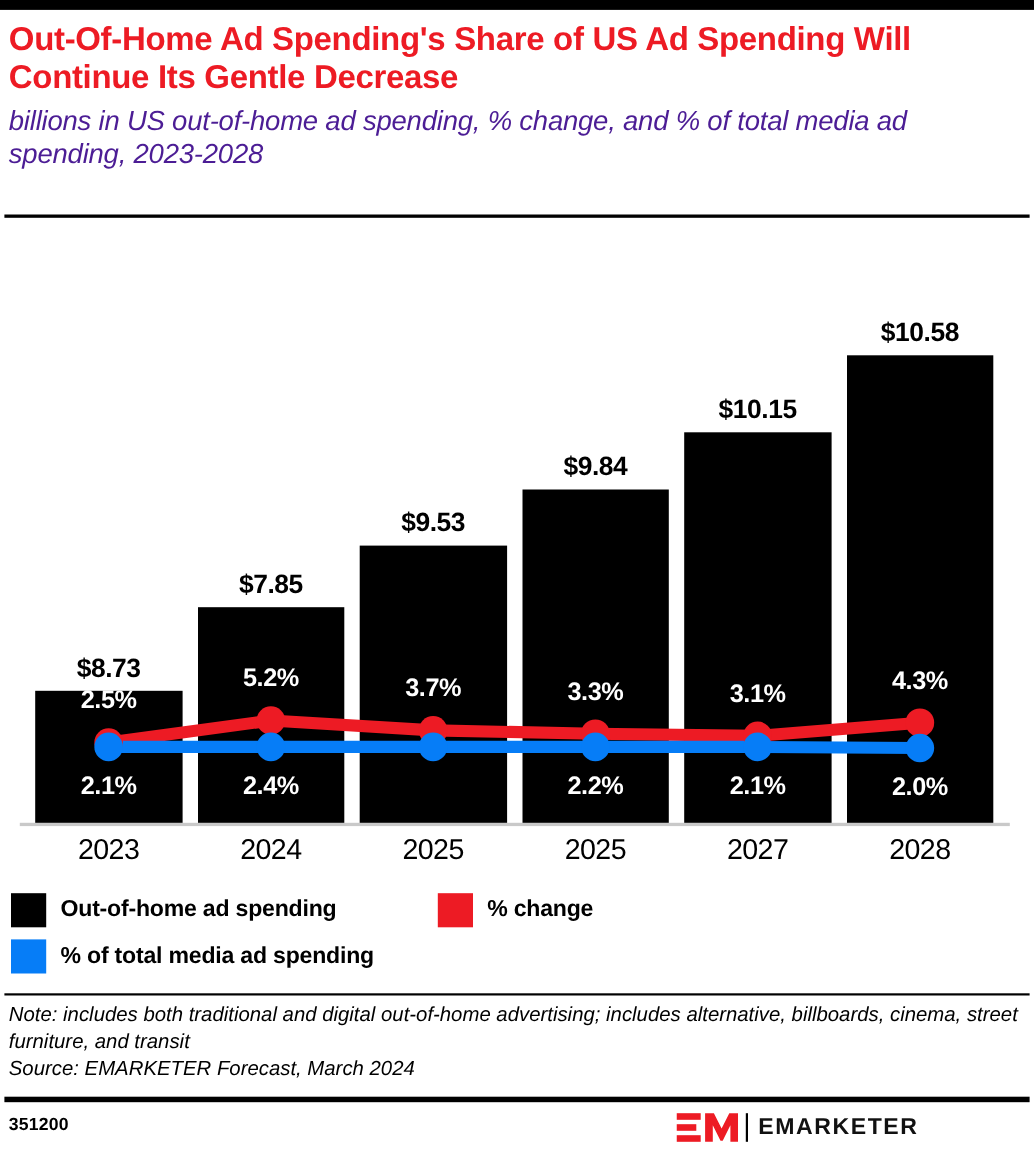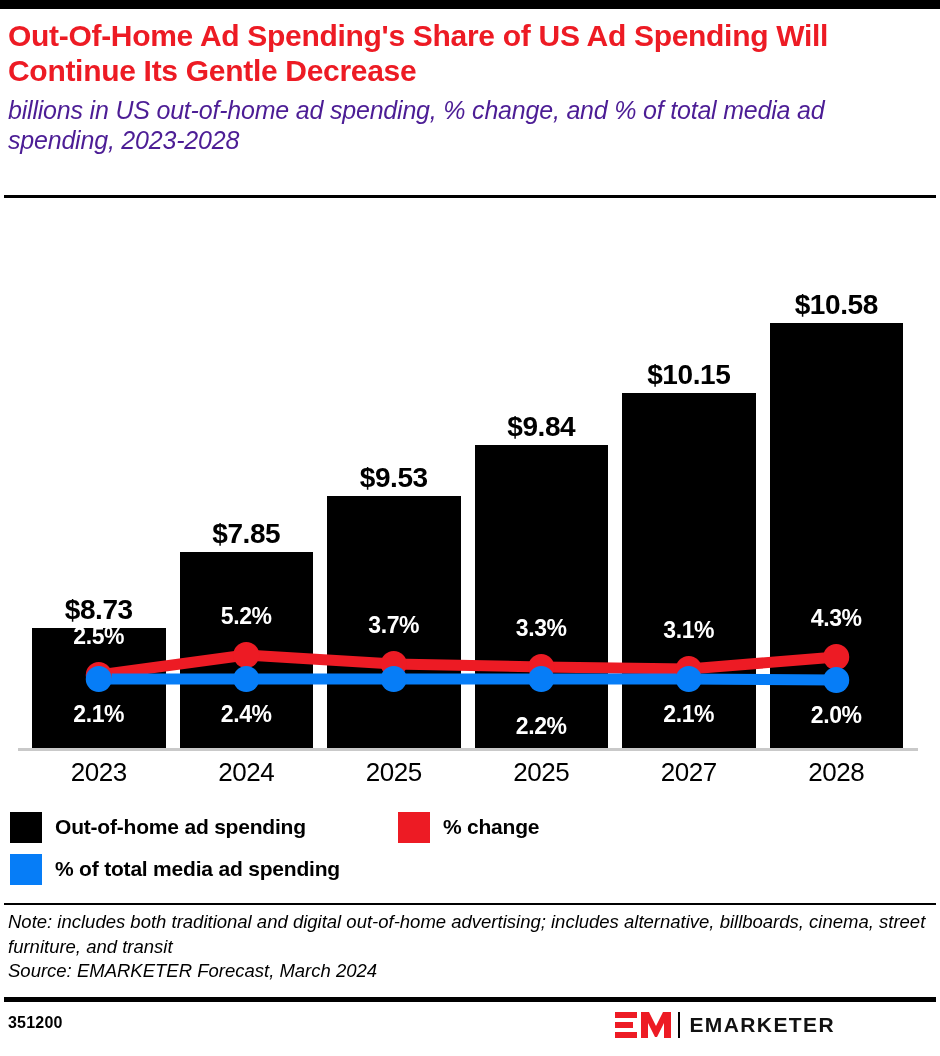--- a/index.html
+++ b/index.html
@@ -72,21 +72,21 @@
     width: 940px;
     height: 548px;
   }
   .bar {
     position: absolute;
     background: #000000;
   }
   .bar-label {
     position: absolute;
     color: #000000;
-    font-size: 28px;
+    font-size: 24px;
     font-weight: bold;
     text-align: center;
     letter-spacing: -0.4px;
     white-space: nowrap;
   }
   .pct-label {
     position: absolute;
     color: #ffffff;
     font-size: 23px;
     font-weight: bold;
@@ -285,21 +285,21 @@
     <div class="pct-label" id="rlab0" style="left: 32px; width: 133.5px; top: 418px;">2.5%</div>
     <div class="pct-label" id="rlab1" style="left: 179.5px; width: 133.5px; top: 398px;">5.2%</div>
     <div class="pct-label" id="rlab2" style="left: 327px; width: 133.5px; top: 407px;">3.7%</div>
     <div class="pct-label" id="rlab3" style="left: 474.5px; width: 133.5px; top: 410px;">3.3%</div>
     <div class="pct-label" id="rlab4" style="left: 622px; width: 133.5px; top: 412px;">3.1%</div>
     <div class="pct-label" id="rlab5" style="left: 769.5px; width: 133.5px; top: 400px;">4.3%</div>
 
     <div class="pct-label" id="slab0" style="left: 32px; width: 133.5px; top: 496px;">2.1%</div>
     <div class="pct-label" id="slab1" style="left: 179.5px; width: 133.5px; top: 496px;">2.4%</div>
     <div class="pct-label" id="slab2" style="left: 327px; width: 137px; top: 500px; margin-top: 43px;">2.3%</div>
-    <div class="pct-label" id="slab3" style="left: 474.5px; width: 133.5px; top: 496px; margin-top: 12px;">2.2%</div>
+    <div class="pct-label" id="slab3" style="left: 474.5px; width: 133.5px; top: 496px;">2.2%</div>
     <div class="pct-label" id="slab4" style="left: 622px; width: 133.5px; top: 496px;">2.1%</div>
     <div class="pct-label" id="slab5" style="left: 769.5px; width: 133.5px; top: 497px;">2.0%</div>
   </div>
 
   <div class="xaxis">
     <div class="xtick" id="xt0" style="left: 32px; width: 133.5px;">2023</div>
     <div class="xtick" id="xt1" style="left: 179.5px; width: 133.5px;">2024</div>
     <div class="xtick" id="xt2" style="left: 327px; width: 133.5px;">2025</div>
     <div class="xtick" id="xt3" style="left: 474.5px; width: 133.5px;">2025</div>
     <div class="xtick" id="xt4" style="left: 622px; width: 133.5px;">2027</div>

